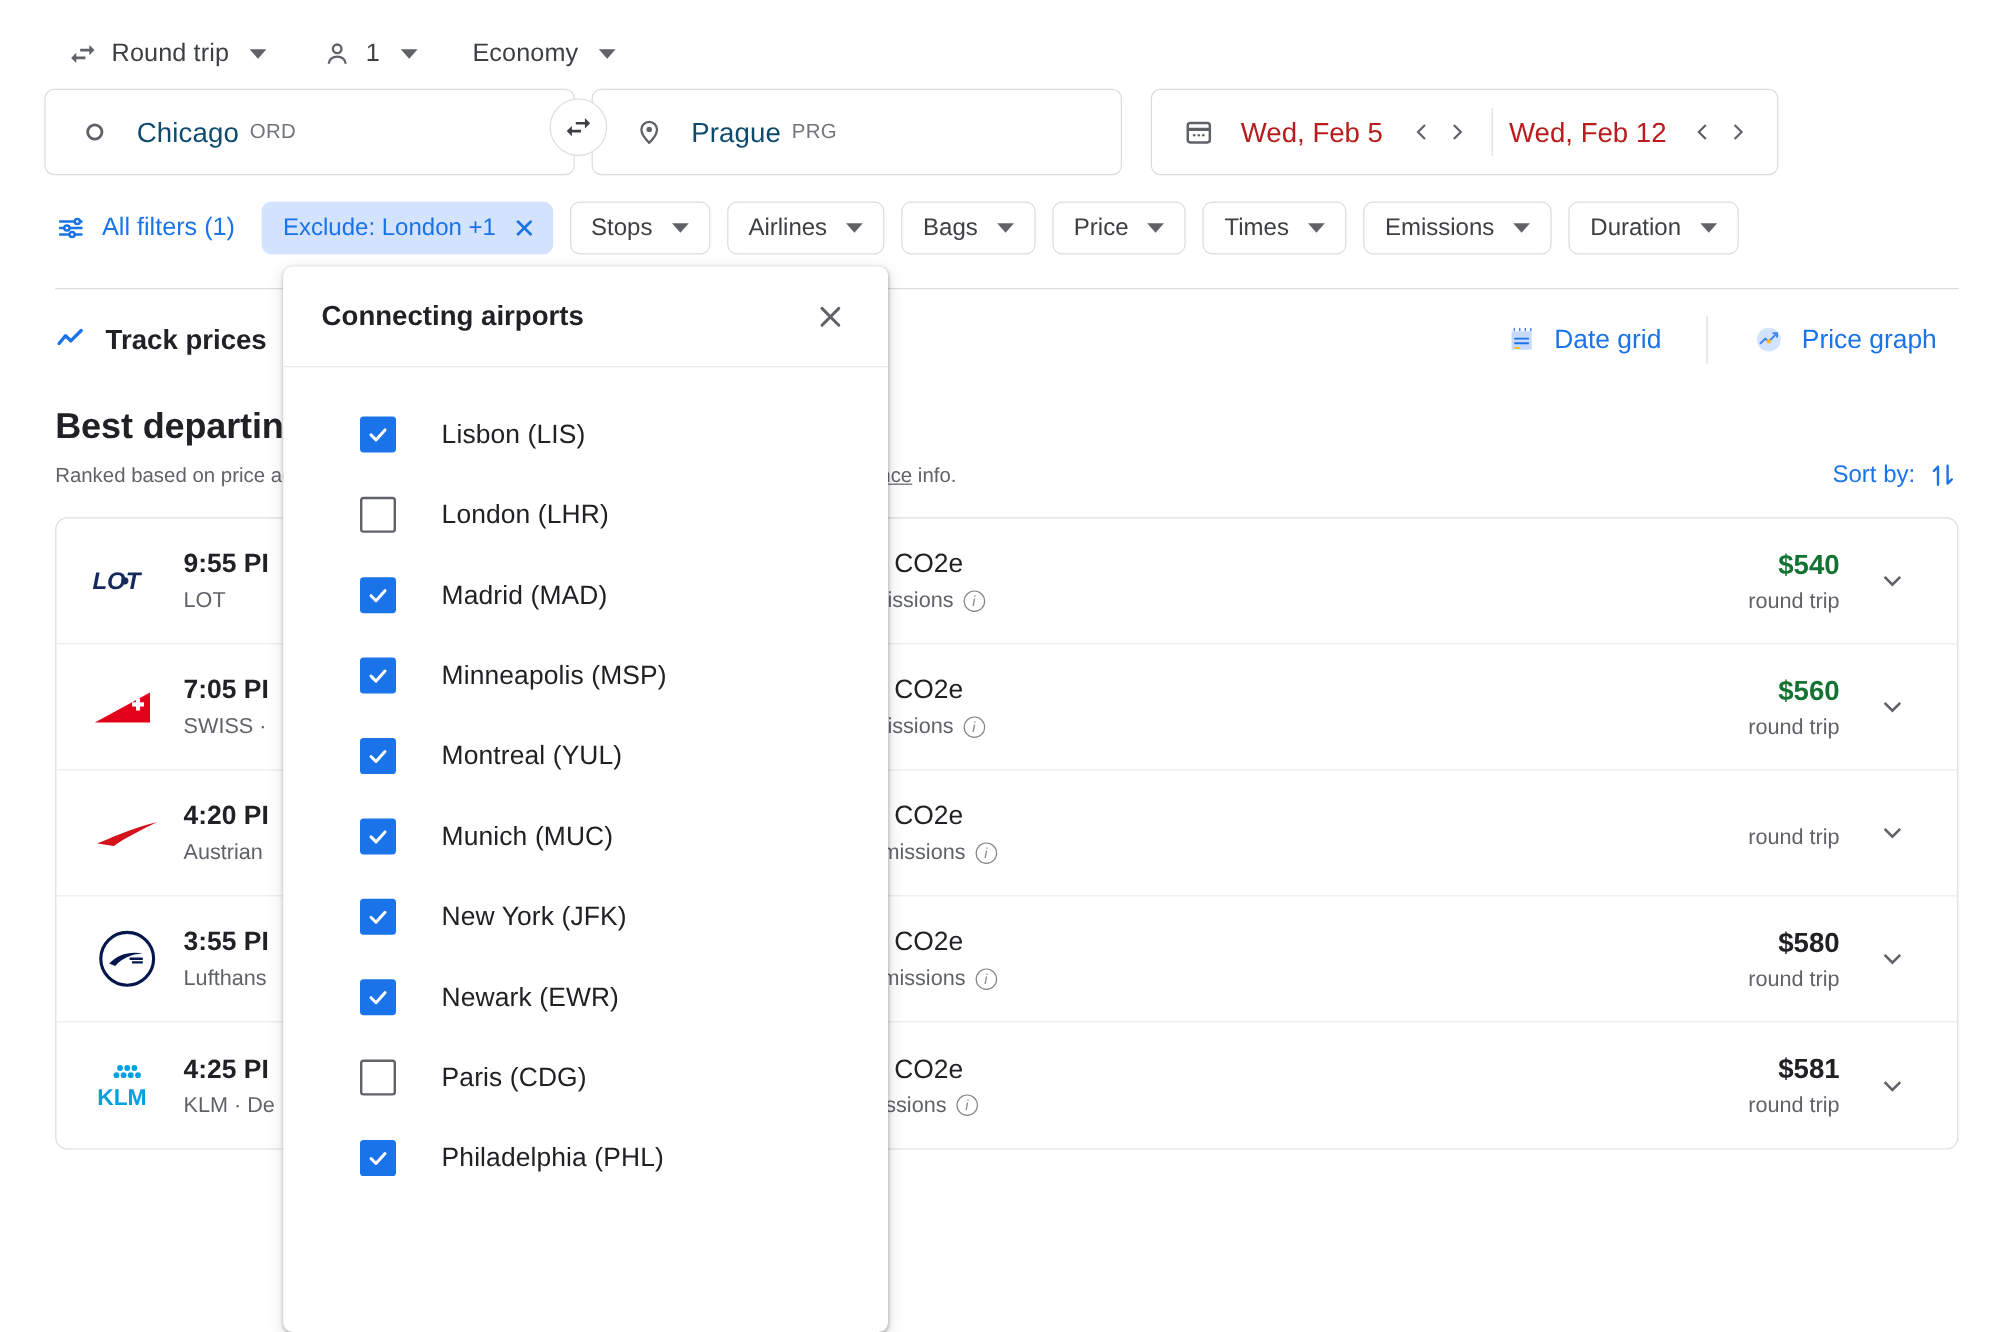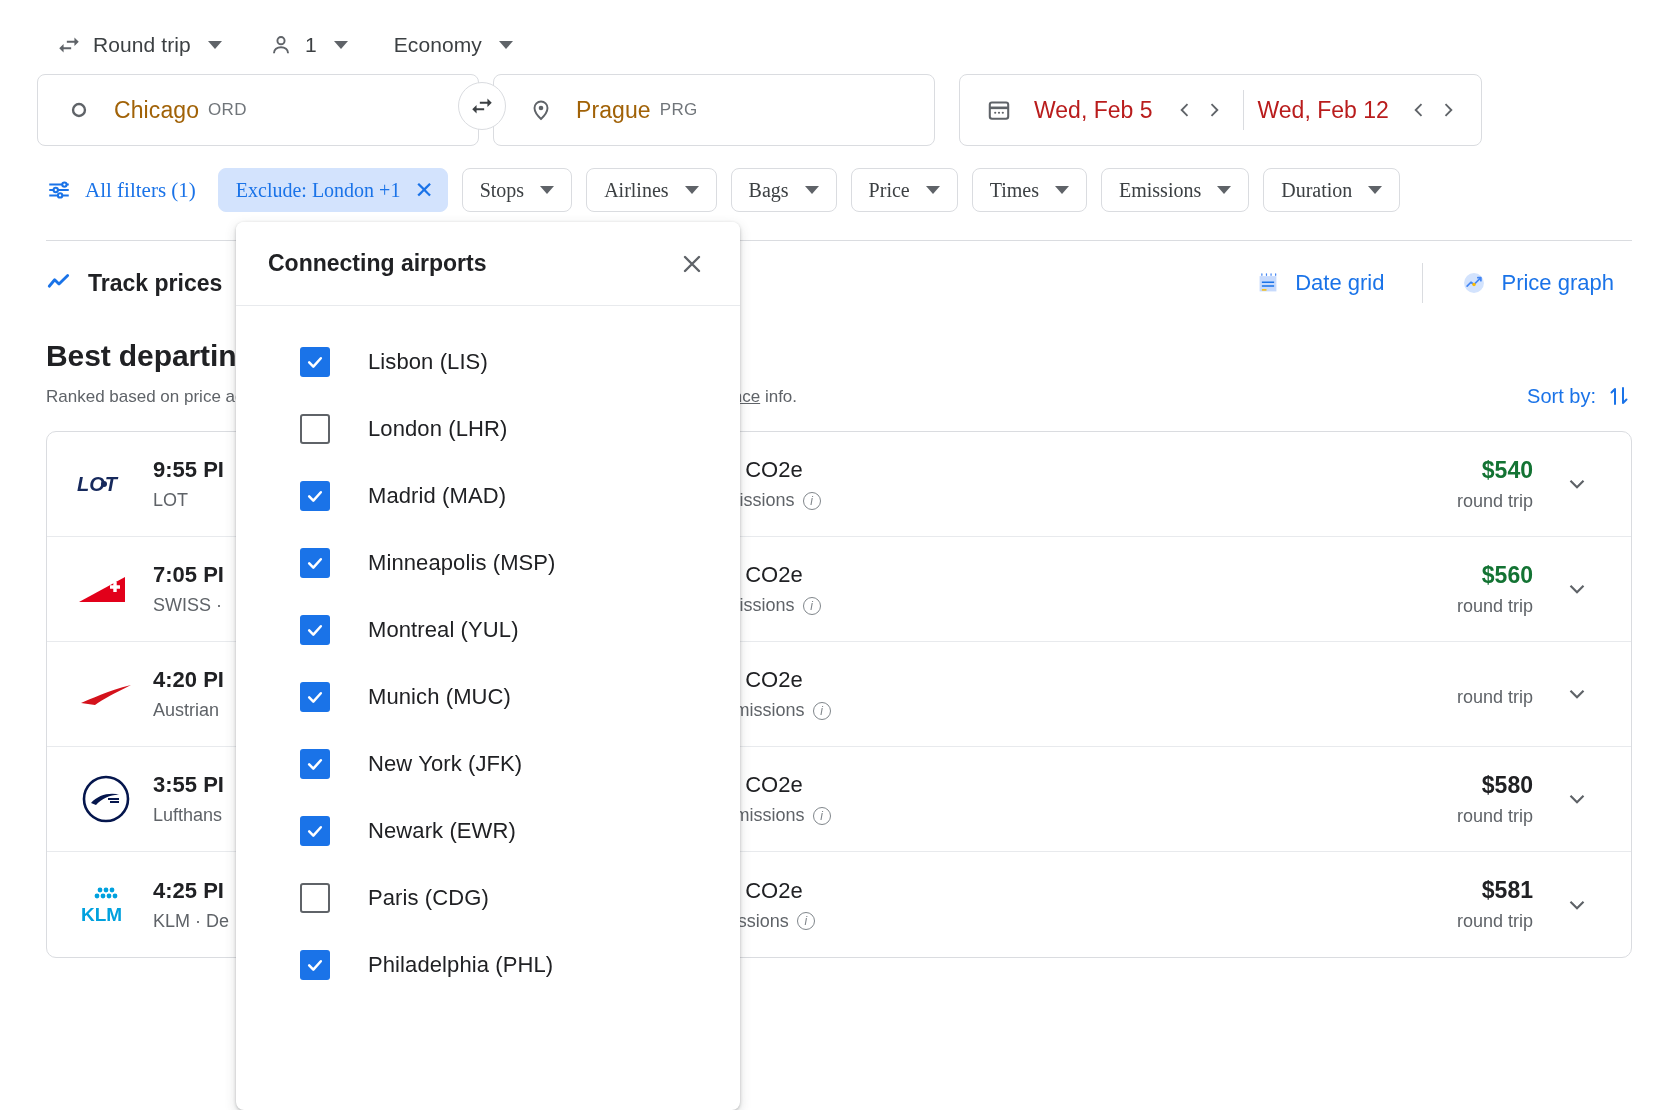--- a/index.html
+++ b/index.html
@@ -21,38 +21,38 @@
   .ico svg { display: block; }
 
   
   .searchrow { position: relative; display: flex; align-items: center; padding: 8px 0 0 37px; }
   .field {
     height: 72px; border: 1px solid #dadce0; border-radius: 8px;
     display: flex; align-items: center; background: #fff;
   }
   .f-from { width: 442px; padding-left: 28px; }
   .f-to   { width: 442px; padding-left: 34px; margin-left: 14px; }
-  .f-text { font-size: 23px; color: #a16207; margin-left: 22px; letter-spacing: .1px; }
+  .f-text { font-size: 23px; color: #0c4a6e; margin-left: 22px; letter-spacing: .1px; }
   .f-code { font-size: 17px; color: #70757a; margin-left: 9px; letter-spacing: .3px; }
   .swap {
     position: absolute; left: 458px; top: 50%; transform: translateY(-50%);
     width: 48px; height: 48px; border-radius: 50%; background: #fff;
     border: 1px solid #dadce0; display: flex; align-items: center; justify-content: center;
     cursor: pointer; z-index: 3;
   }
   .datefield {
     margin-left: 24px; width: 523px; height: 72px; border: 1px solid #dadce0; border-radius: 8px;
     display: flex; align-items: center; padding: 0 18px 0 26px;
   }
   .dtext { font-size: 23px; color: #b91c1c; margin-left: 22px; white-space: nowrap; }
   .navbtn { width: 34px; height: 34px; display: flex; align-items: center; justify-content: center; cursor: pointer; color: #5f6368; }
   .vdiv { width: 1px; height: 40px; background: #dadce0; margin: 0 14px; }
 
   
-  .chips { display: flex; align-items: center; gap: 14px; padding: 22px 0 0 46px; font-family: Liberation Serif, serif; }
+  .chips { display: flex; align-items: center; gap: 14px; padding: 22px 0 0 46px; }
   .allfilters { display: flex; align-items: center; gap: 13px; cursor: pointer; padding-right: 8px; }
   .allfilters-label { color: #1a73e8; font-size: 21px; }
   .chip {
     height: 44px; border: 1px solid #dadce0; border-radius: 8px; background: #fff;
     display: flex; align-items: center; gap: 10px; padding: 0 17px; cursor: pointer;
     font-size: 20px; color: #3c4043;
   }
   .chip.active { background: #d3e3fd; border-color: #d3e3fd; color: #1a73e8; padding-right: 13px; }
   .chip .caret { border-top-color: #5f6368; }
   .chip-x { font-size: 23px; line-height: 1; color: #1a73e8; margin-left: 4px; }

